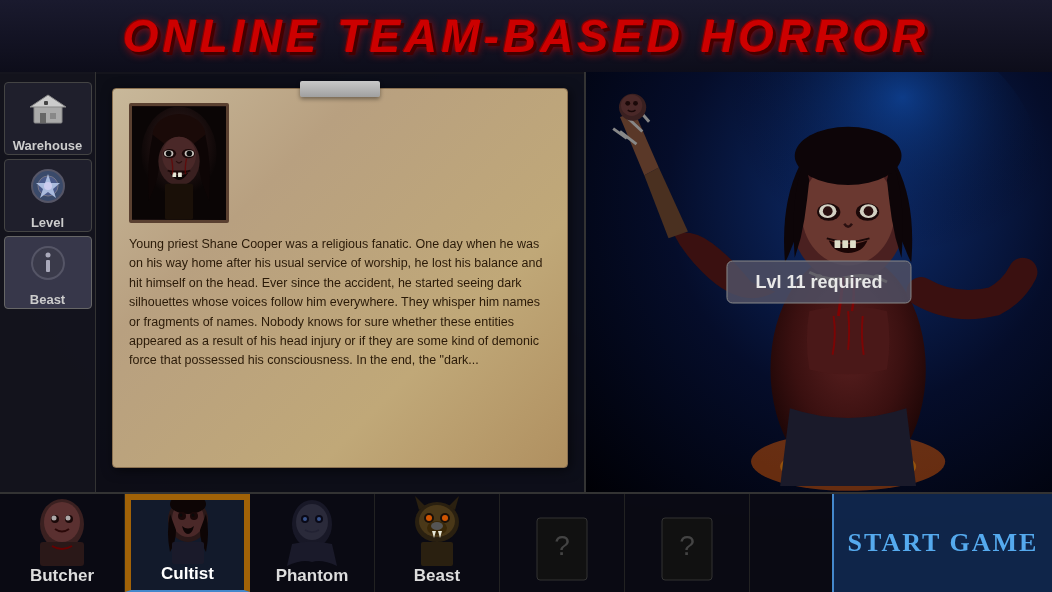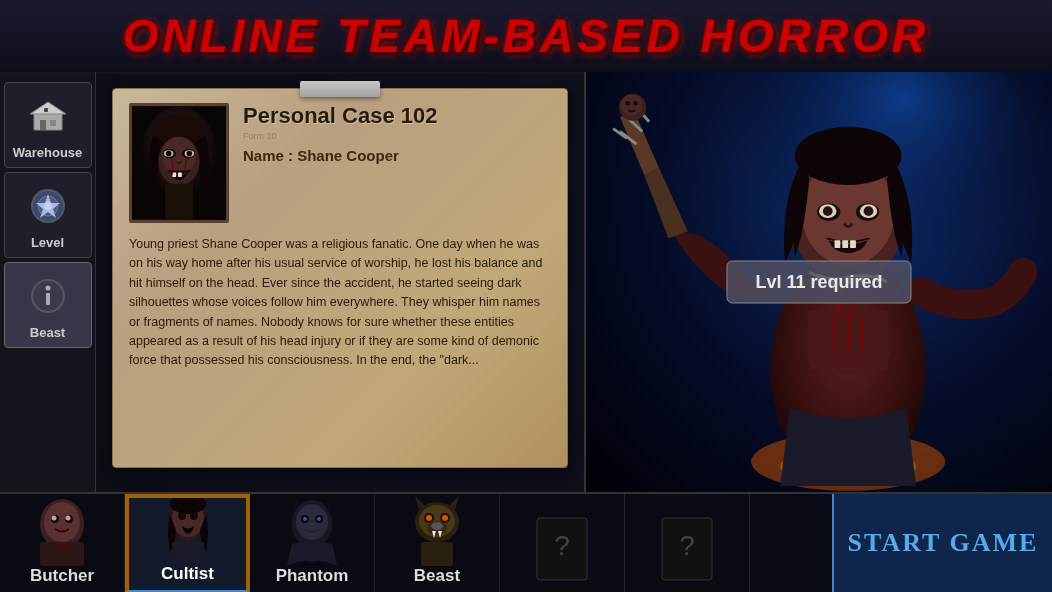--- a/index.html
+++ b/index.html
@@ -53,21 +53,21 @@
       border-right: 1px solid #333;
       display: flex;
       flex-direction: column;
       align-items: center;
       padding: 8px 0;
       gap: 0;
     }
 
     .sidebar-item {
       width: 88px;
-      height: 86px;
+      height: 73px;
       display: flex;
       flex-direction: column;
       align-items: center;
       justify-content: center;
       gap: 4px;
       cursor: pointer;
       border-radius: 4px;
       margin: 2px 0;
       background: rgba(40, 40, 55, 0.6);
       border: 1px solid #444;
@@ -253,21 +253,21 @@
       align-items: center;
       justify-content: flex-end;
       padding-bottom: 6px;
       cursor: pointer;
       border-right: 1px solid #222;
       position: relative;
       overflow: hidden;
     }
 
     .char-slot.active {
-      border: 4px solid #a16207;
+      border: 6px solid #a16207;
       border-bottom: 2px solid #4488cc;
       background: rgba(30, 50, 80, 0.4);
     }
 
     .char-slot .char-preview {
       width: 100%;
       height: 75px;
       display: flex;
       align-items: center;
       justify-content: center;
@@ -403,25 +403,20 @@
             <rect x="43" y="70" width="4" height="5" rx="0.5" fill="#e8e8d8"></rect>
             <rect x="49" y="70" width="4" height="5" rx="0.5" fill="#e8e8d8"></rect>
 
             <path d="M42 55 Q44 65 43 72" stroke="#660000" stroke-width="1.5" opacity="0.7" fill="none"></path>
             <path d="M58 55 Q56 65 57 72" stroke="#660000" stroke-width="1.5" opacity="0.7" fill="none"></path>
 
             <rect x="35" y="82" width="30" height="38" fill="#1a1008" rx="2"></rect>
           </svg>
         </div>
 
-        <div class="case-title-area">
-          <div class="case-number">Personal Case 102</div>
-          <div class="case-faint-text">Form 10</div>
-          <div class="case-name">Name : Shane Cooper</div>
-        </div>
       </div>
       <div class="case-body">Young priest Shane Cooper was a religious fanatic. One day when he was on his way home after his usual service of worship, he lost his balance and hit himself on the head. Ever since the accident, he started seeing dark silhouettes whose voices follow him everywhere. They whisper him names or fragments of names. Nobody knows for sure whether these entities appeared as a result of his head injury or if they are some kind of demonic force that possessed his consciousness. In the end, the "dark...</div>
     </div>
   </div>
 
   <div class="monster-area">
 
     <div class="monster-svg-container">
       <svg width="480" height="420" viewBox="0 0 480 420" xmlns="http://www.w3.org/2000/svg">
         <defs>

